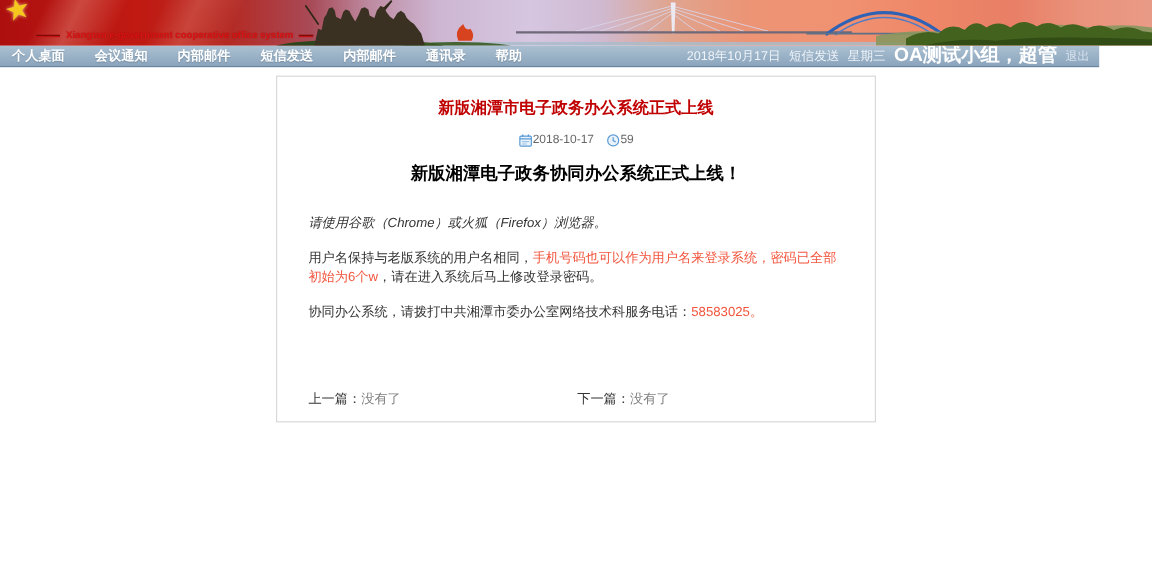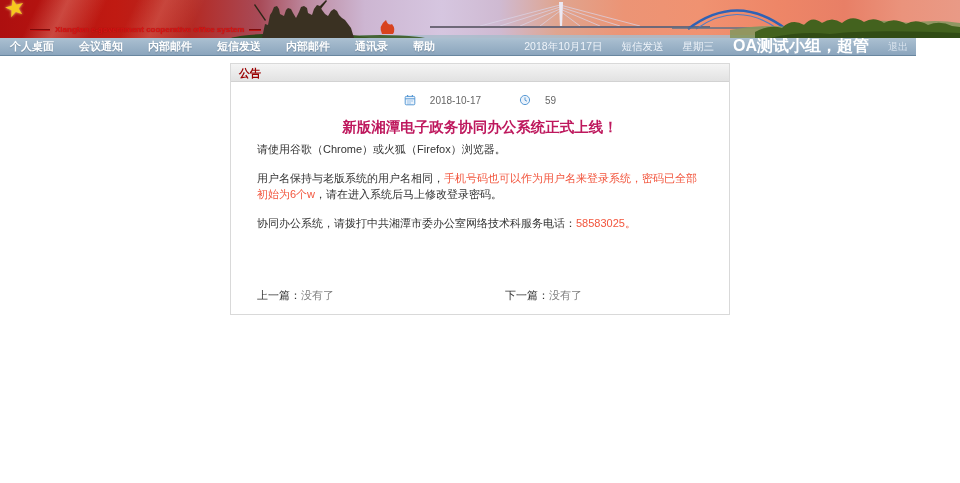--- a/index.html
+++ b/index.html
@@ -29,45 +29,45 @@
   .banner-sub .rule.l { width:20px; margin-right:5px; }
   .banner-sub .rule.r { width:12px; margin-left:5px; }
 
   
   .nav { display:flex; align-items:center; width:916px; height:18px;
     background:linear-gradient(#abc0d1,#8ba5bd); border-bottom:1px solid #68869f;
     font-size:11px; color:#fff; }
   .nav-left { display:flex; align-items:center; margin-left:8px; }
   .nav-item { font-weight:bold; padding:0 2px; margin-right:21px; cursor:pointer;
     text-shadow:0 1px 1px rgba(60,80,100,.35); white-space:nowrap; }
-  .nav-right { margin-left:auto; display:flex; align-items:center; gap:19px;
+  .nav-right { margin-left:auto; display:flex; align-items:center; gap:7px;
     margin-right:8px; font-size:10.5px; color:#eef3f9; white-space:nowrap;text-align:center; }
   .nav-user { font-weight:bold; font-size:16px; color:#ffffff; }
   .nav-logout { font-size:10px; color:#d9e3ee; cursor:pointer;font-family:Liberation Mono, monospace; }
 
   
   .panel { width:500px; margin:7px auto 0; border:1px solid #d9d9d9; background:#fff; }
   .panel-header { height:18px; line-height:18px; padding-left:8px;
     background:linear-gradient(#f4f4f4,#e2e2e2); border-bottom:1px solid #d2d2d2;
     color:#9a0000; font-size:11px; font-weight:bold; }
   .panel-body { padding-bottom:13px; }
   .art-title { margin-top:17px; text-align:center; color:#c00000;
     font-size:13.5px; font-weight:bold; }
-  .meta { margin-top:12px; display:flex; justify-content:center; align-items:center;
-    gap:14px; color:#666; font-size:10px; }
+  .meta { margin-top:12px; display:flex; justify-content:center; align-items:flex-start;
+    gap:0; color:#666; font-size:10px; }
   .meta .gap { width:10px; }
   .meta svg { display:block; }
-  .sub-title { margin-top:12px; text-align:center; color:#be185d;
+  .sub-title { margin-top:12px; text-align:center; color:#000000;
     font-size:14.5px; font-weight:bold; }
   .para { margin:12px 26px 0; font-size:11px; color:#333; line-height:1.5; }
-  .para.first { margin-top:4px; }
+  .para.first { margin-top:24px;font-style:italic; }
   .red { color:#f2553d; }
   .pager { position:relative; margin-top:57px; height:13px; font-size:11px; color:#333; }
   .pager .prev { position:absolute; left:26px; }
-  .pager .next { position:absolute; left:250px;margin-left:24px; }
+  .pager .next { position:absolute; left:250px; }
   .pager .lbl { color:#333; }
   .pager .val { color:#808080; }
 </style>
 </head>
 <body>
 
 <div class="banner">
   <svg width="960" height="38" viewBox="0 0 960 38">
 
     <path d="M560,5 L480,26 M560,7 L500,26 M560,9 L520,26 M560,11 L540,26 M560,5 L640,26 M560,7 L620,26 M560,9 L600,26 M560,11 L580,26" stroke="#d9d4e8" stroke-width="0.8" fill="none" opacity="0.9"></path>
@@ -114,23 +114,23 @@
   <div class="nav-right">
     <span>2018年10月17日</span>
     <span>短信发送</span>
     <span>星期三</span>
     <span class="nav-user">OA测试小组，超管</span>
     <span class="nav-logout">退出</span>
   </div>
 </div>
 
 <div class="panel">
-  <div class="panel-header">公告</div>
   <div class="panel-body">
 
+    <div class="art-title">新版湘潭市电子政务办公系统正式上线</div>
 
     <div class="meta">
       <svg width="12" height="12" viewBox="0 0 12 12">
         <rect x="1.2" y="2.4" width="9.6" height="8.4" rx="1" fill="#eaf2fb" stroke="#5b9bd5" stroke-width="1"></rect>
         <line x1="1.2" y1="4.8" x2="10.8" y2="4.8" stroke="#5b9bd5" stroke-width="1"></line>
         <line x1="3.6" y1="1" x2="3.6" y2="3" stroke="#5b9bd5" stroke-width="1.2"></line>
         <line x1="8.4" y1="1" x2="8.4" y2="3" stroke="#5b9bd5" stroke-width="1.2"></line>
         <line x1="3" y1="7" x2="9" y2="7" stroke="#9cc3e8" stroke-width="1"></line>
         <line x1="3" y1="9" x2="7" y2="9" stroke="#9cc3e8" stroke-width="1"></line>
       </svg>

